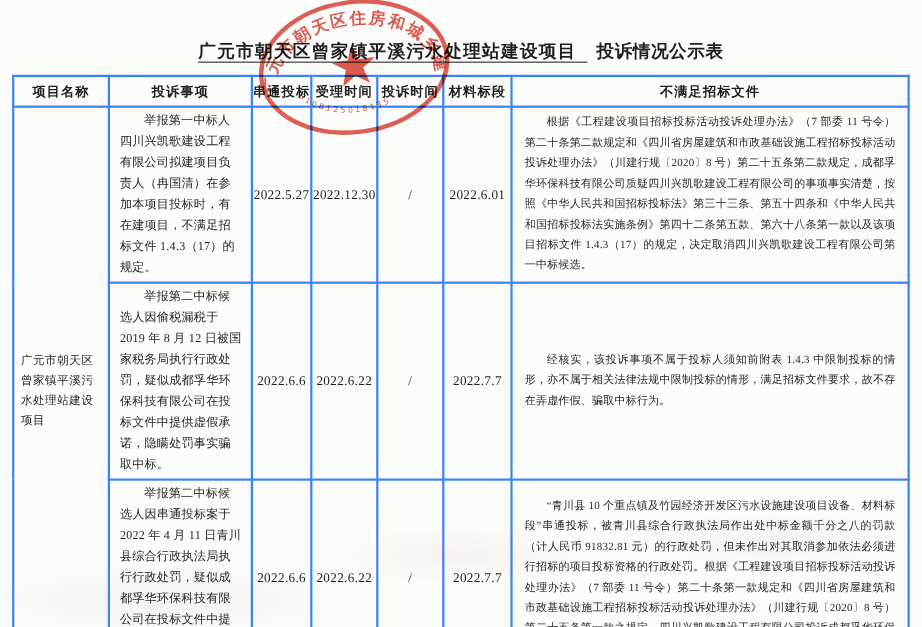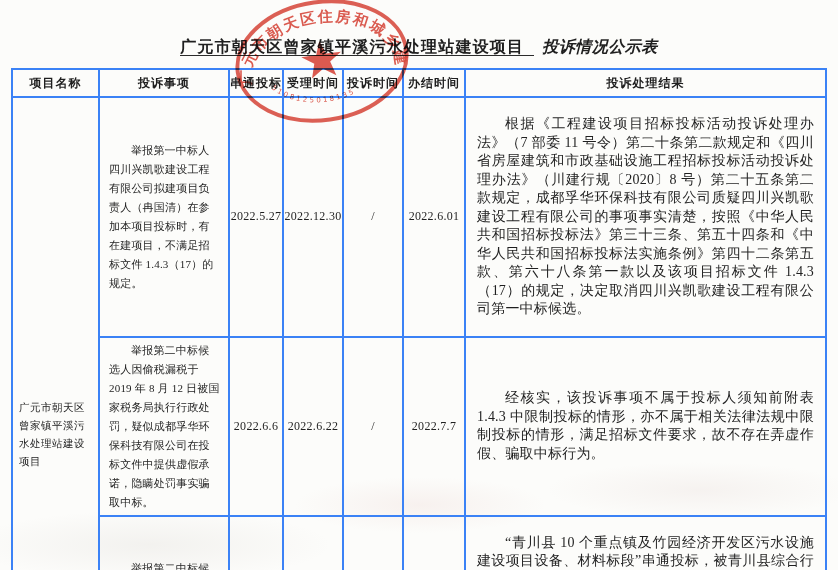--- a/index.html
+++ b/index.html
@@ -23,21 +23,21 @@
     font-size: 16px;
     font-weight: bold;
     letter-spacing: 1px;
     white-space: nowrap;
   }
   .title-underline {
     border-bottom: 1.5px solid #2b2b2b;
     padding-right: 10px;
     letter-spacing: 1.2px;
   }
-  .title-suffix { margin-left: 8px; letter-spacing: 0.5px; font-style: italic; }
+  .title-suffix { margin-left: 8px; letter-spacing: 0.5px; }
 
   
   table.doc-table {
     position: absolute;
     left: 11px; top: 68px;
     width: 814px;
     border-collapse: collapse;
     table-layout: fixed;
     background: transparent;
   }
@@ -69,25 +69,25 @@
     padding: 3px 8px 3px 9px;
     letter-spacing: 0.2px;
   }
   td.cell-date {
     font-size: 12px;
     text-align: center;
     font-family: "Liberation Serif", "DejaVu Serif", serif;
     letter-spacing: 0.3px;
   }
   td.cell-result {
-    font-size: 14px;
+    font-size: 10px;
     line-height: 18.5px;
     text-align: justify;
     text-indent: 2em;
-    padding: 17px 11px;
+    padding: 5px 11px;
     letter-spacing: 0.2px;
   }
   tr.row-1 { height: 112px; }
   tr.row-2 { height: 114px; }
   tr.row-3 { height: 142px; }
 
   
   .seal {
     position: absolute;
     left: 226px; top: -3px;
@@ -114,22 +114,22 @@
       <col style="width:62px">
     <col style="width:361px">
   </colgroup>
   <tbody>
       <tr>
     <th>项目名称</th>
     <th>投诉事项</th>
     <th>串通投标</th>
     <th>受理时间</th>
     <th>投诉时间</th>
-    <th>办结时间</th>
-    <th>投诉处理结果</th>
+    <th>材料标段</th>
+    <th>不满足招标文件</th>
   </tr>
   <tr class="row-1">
     <td class="cell-project" rowspan="3">广元市朝天区曾家镇平溪污水处理站建设项目</td>
     <td class="cell-matter">举报第一中标人四川兴凯歌建设工程有限公司拟建项目负责人（冉国清）在参加本项目投标时，有在建项目，不满足招标文件 1.4.3（17）的规定。</td>
     <td class="cell-date">2022.5.27</td>
     <td class="cell-date">2022.12.30</td>
     <td class="cell-date">/</td>
     <td class="cell-date">2022.6.01</td>
     <td class="cell-result">根据《工程建设项目招标投标活动投诉处理办法》（7 部委 11 号令）第二十条第二款规定和《四川省房屋建筑和市政基础设施工程招标投标活动投诉处理办法》（川建行规〔2020〕8 号）第二十五条第二款规定，成都孚华环保科技有限公司质疑四川兴凯歌建设工程有限公司的事项事实清楚，按照《中华人民共和国招标投标法》第三十三条、第五十四条和《中华人民共和国招标投标法实施条例》第四十二条第五款、第六十八条第一款以及该项目招标文件 1.4.3（17）的规定，决定取消四川兴凯歌建设工程有限公司第一中标候选。</td>
   </tr>

